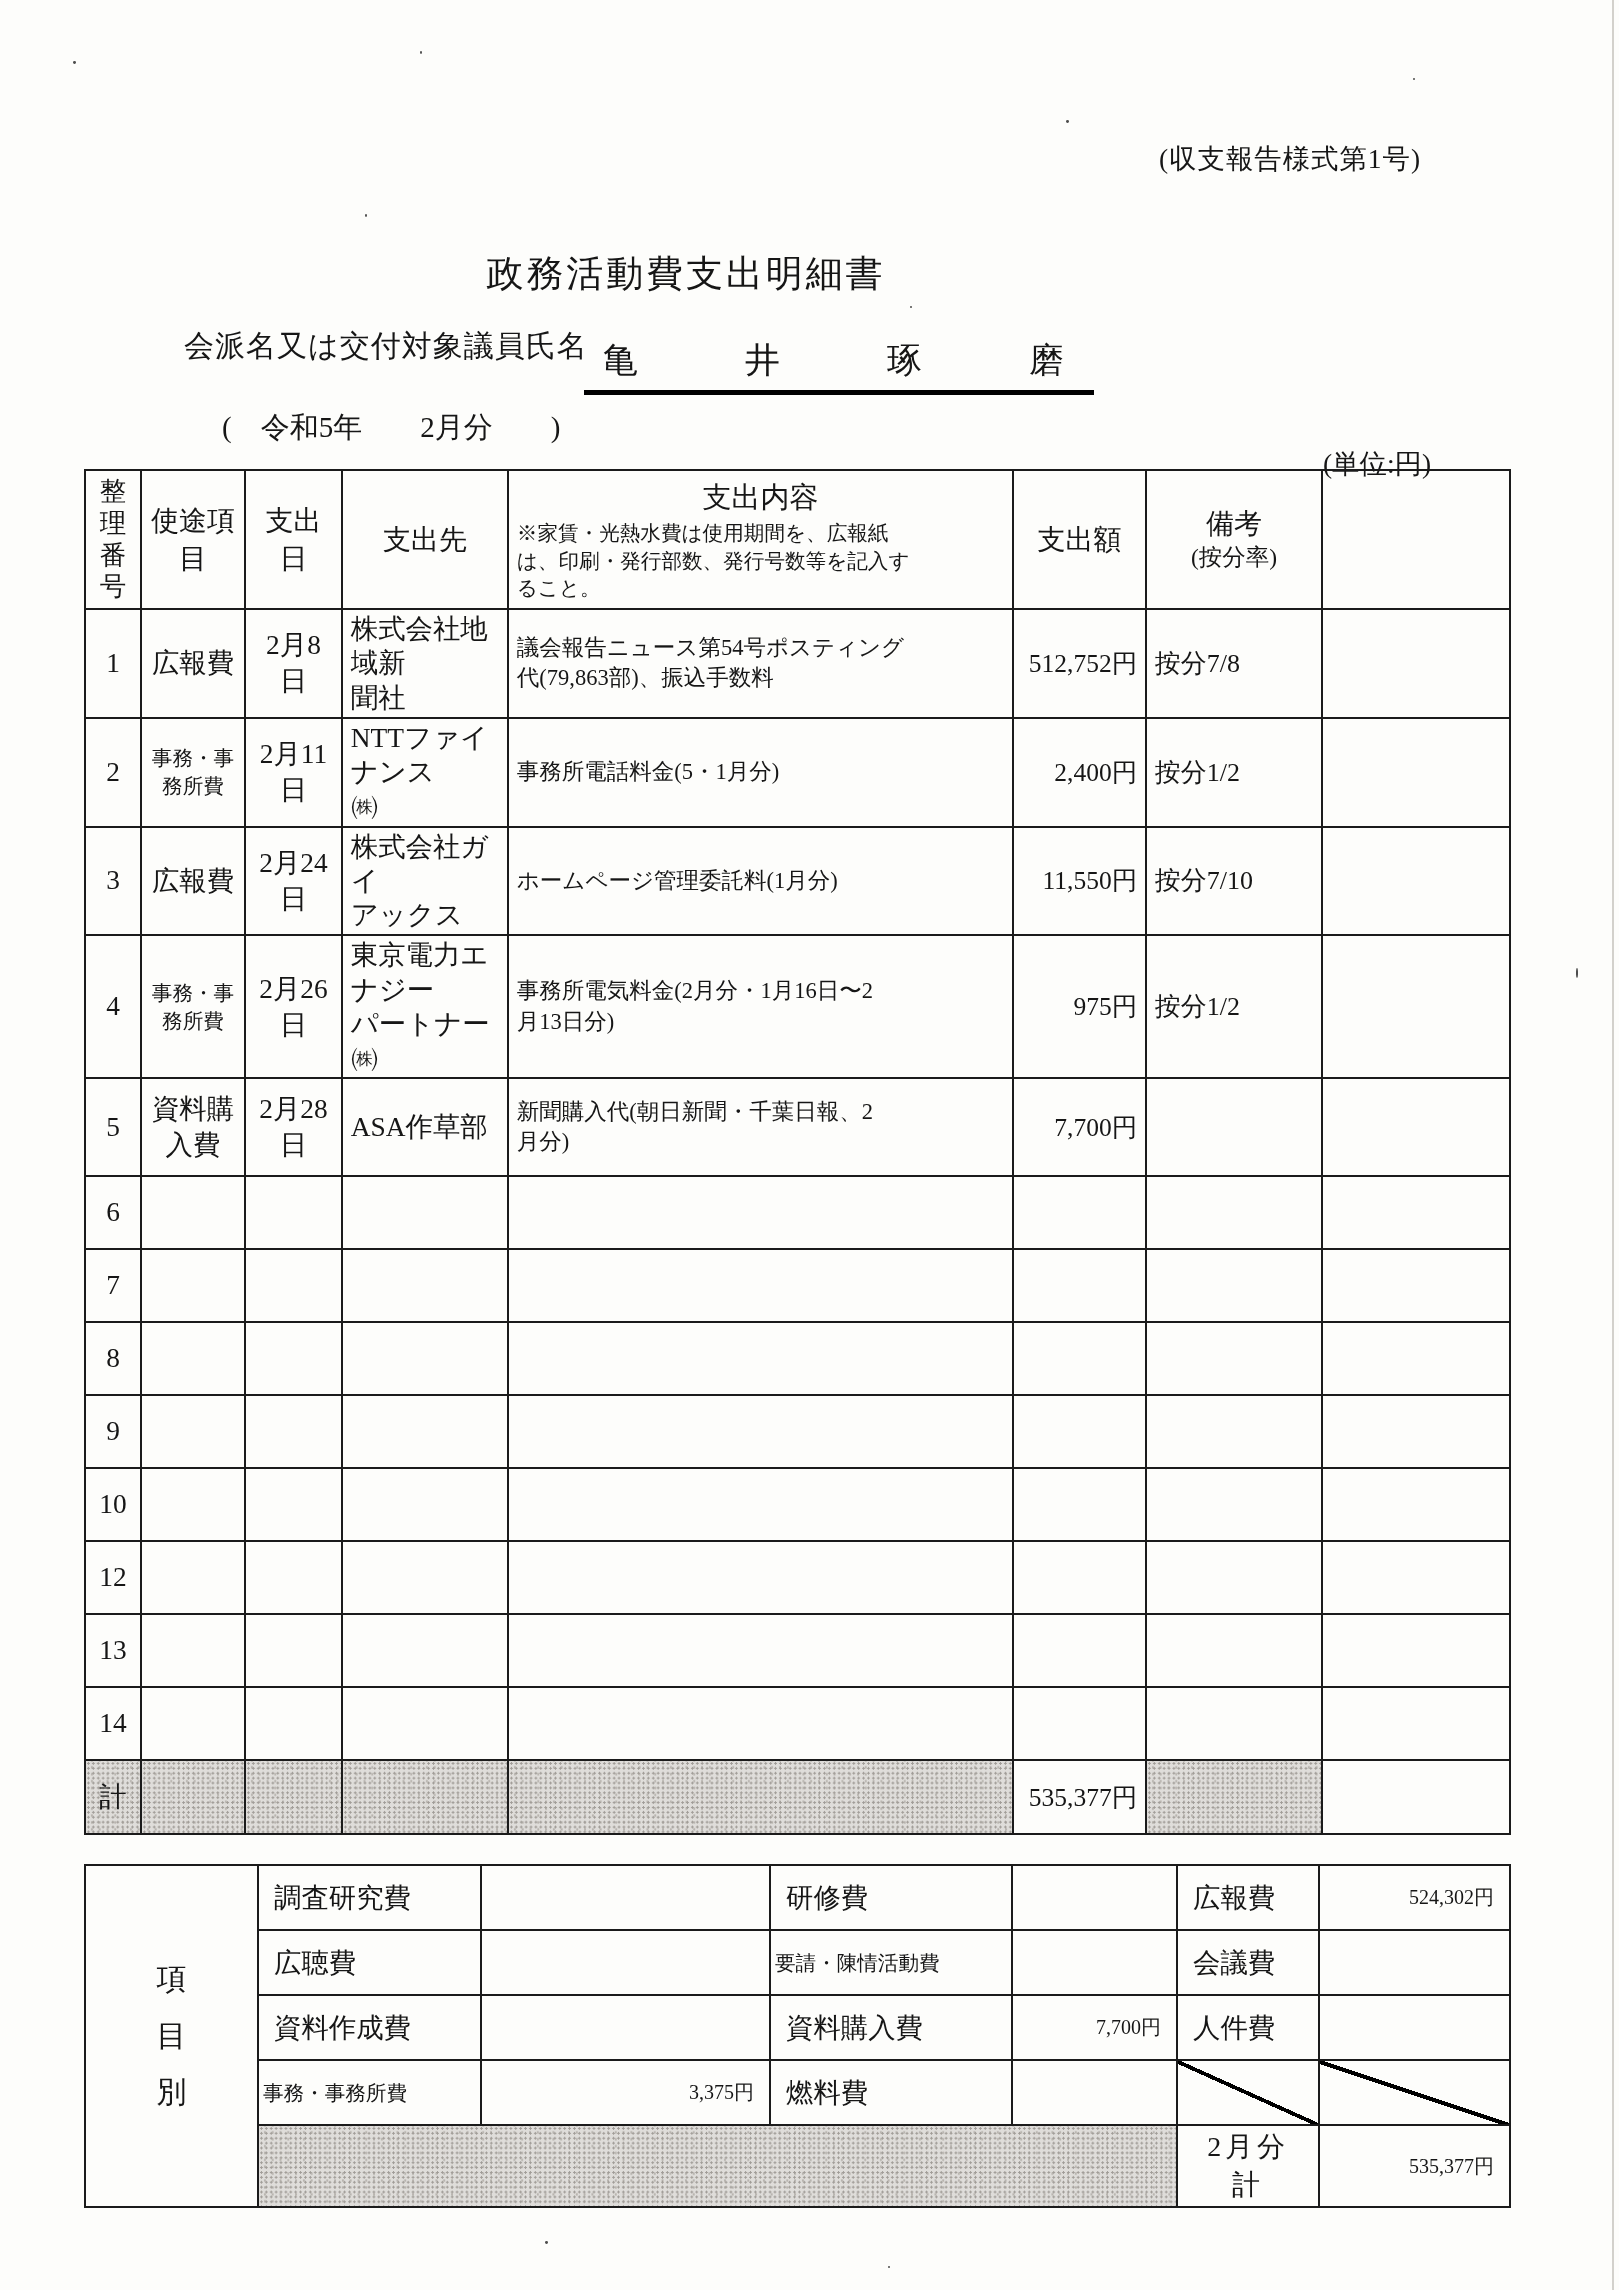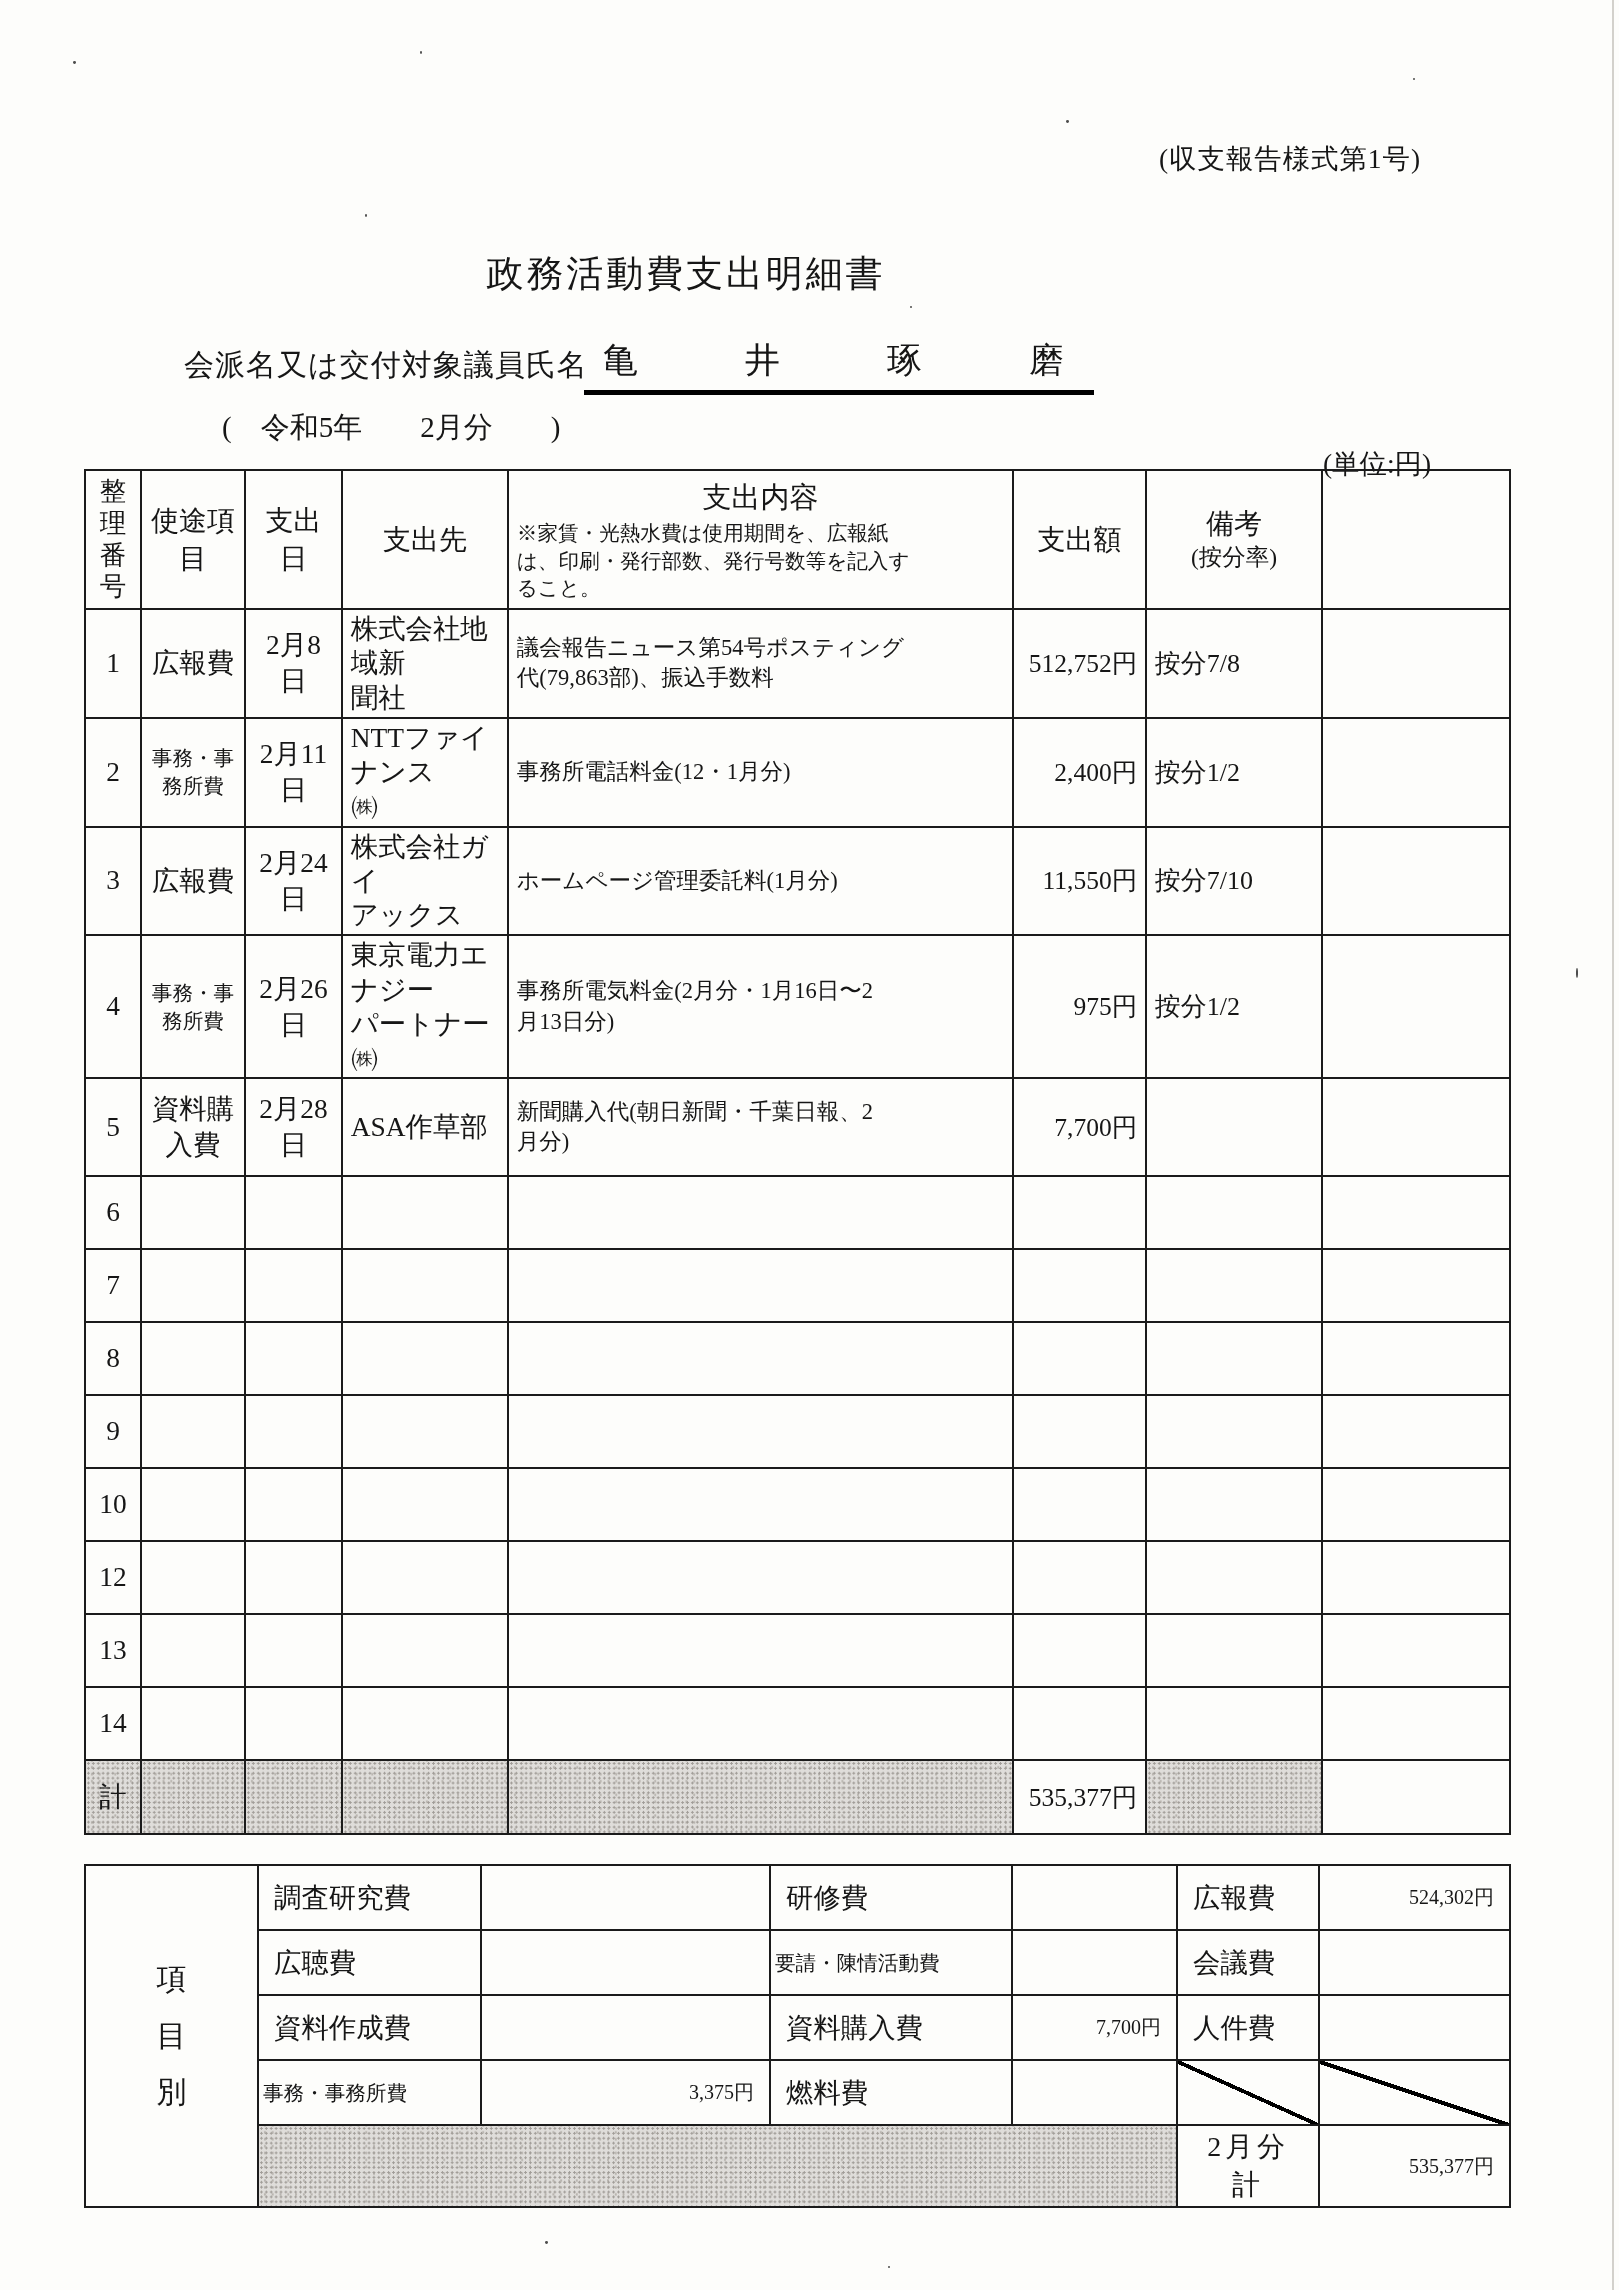--- a/index.html
+++ b/index.html
@@ -3,21 +3,21 @@
 <meta charset="utf-8">
 <style>
   html,body{margin:0;padding:0;background:#ffffff;}
   .page{
     position:relative;width:1619px;height:2291px;background:#fdfdfb;
     font-family:"Liberation Serif","DejaVu Serif",serif;color:#161616;overflow:hidden;
   }
   .abs{position:absolute;}
   .corner-note{left:1159px;top:141px;font-size:27.4px;letter-spacing:1px;}
   .form-title{left:84px;top:249px;width:1204px;text-align:center;font-size:37px;letter-spacing:2.9px;}
-  .name-label{left:184px;top:345px;font-size:30px;letter-spacing:1px;}
+  .name-label{left:184px;top:326px;font-size:30px;letter-spacing:1px;}
   .member-name{left:603px;top:337px;width:461px;display:flex;justify-content:space-between;font-size:35px;}
   .name-underline{left:584px;top:390px;width:510px;height:4.9px;background:#000;}
   .period-label{left:222px;top:408px;font-size:29px;}
   .unit-label{left:1323px;top:418px;font-size:27.4px;margin-top:28px;}
 
   table{border-collapse:collapse;table-layout:fixed;}
   .main-table{position:absolute;left:84px;top:469px;width:1425px;border:2.9px solid #000;}
   .main-table td,.main-table th{border:2px solid #1b1b1b;padding:2px 7.8px;overflow:hidden;vertical-align:middle;font-weight:normal;}
   .sum-table{position:absolute;left:84px;top:1864px;width:1425px;border:2.9px solid #000;}
   .sum-table td{border:2px solid #1b1b1b;padding:2px 15px;overflow:hidden;vertical-align:middle;}
@@ -128,21 +128,21 @@
       <td class="cell-amt">512,752円</td>
       <td class="cell-rem">按分7/8</td>
       <td></td>
     </tr>
     <tr class="h88">
       <td class="cell-no c">2</td>
       <td class="cell-cat small">事務・事務所費</td>
       <td class="cell-date">2月11日</td>
       <td class="cell-payee pre">NTTファイナンス
 ㈱</td>
-      <td class="cell-desc pre">事務所電話料金(12・1月分)</td>
+      <td class="cell-desc pre">事務所電話料金(5・1月分)</td>
       <td class="cell-amt">2,400円</td>
       <td class="cell-rem">按分1/2</td>
       <td></td>
     </tr>
     <tr class="h100">
       <td class="cell-no c">3</td>
       <td class="cell-cat">広報費</td>
       <td class="cell-date">2月24日</td>
       <td class="cell-payee pre">株式会社ガイ
 アックス</td>

